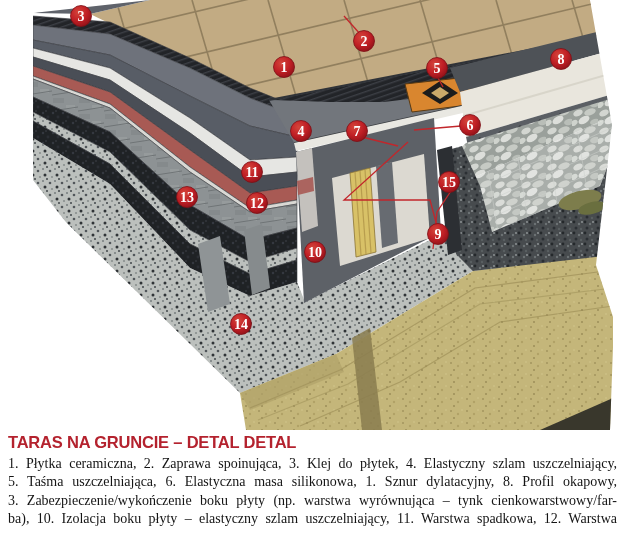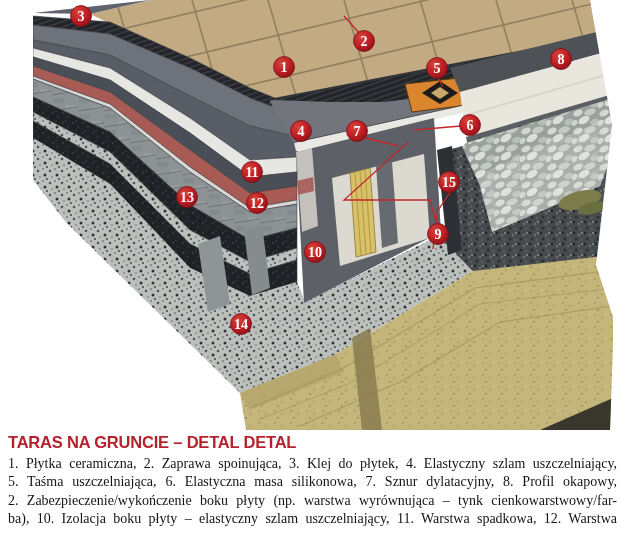--- a/index.html
+++ b/index.html
@@ -265,18 +265,18 @@
             <circle cx="449" cy="182" r="10.5" fill="url(#gBadge)" stroke="#7c0f15" stroke-width="0.8"></circle>
             <text x="449" y="186.8" text-anchor="middle" class="badge-num">15</text>
           </g>
         </g>
     </svg>
   </div>
 
   <div class="caption">
     <div class="caption-title">TARAS NA GRUNCIE – DETAL DETAL</div>
     <div class="caption-line">1. Płytka ceramiczna, 2. Zaprawa spoinująca, 3. Klej do płytek, 4. Elastyczny szlam uszczelniający,</div>
-    <div class="caption-line">5. Taśma uszczelniająca, 6. Elastyczna masa silikonowa, 7. Sznur dylatacyjny, 8. Profil okapowy,</div>
-    <div class="caption-line">2. Zabezpieczenie/wykończenie boku płyty (np. warstwa wyrównująca – tynk cienkowarstwowy/far-</div>
+    <div class="caption-line">5. Taśma uszczelniająca, 6. Elastyczna masa silikonowa, 1. Sznur dylatacyjny, 8. Profil okapowy,</div>
+    <div class="caption-line">3. Zabezpieczenie/wykończenie boku płyty (np. warstwa wyrównująca – tynk cienkowarstwowy/far-</div>
     <div class="caption-line">ba), 10. Izolacja boku płyty – elastyczny szlam uszczelniający, 11. Warstwa spadkowa, 12. Warstwa</div>
 
   </div>
 </div>
 
 </body></html>

